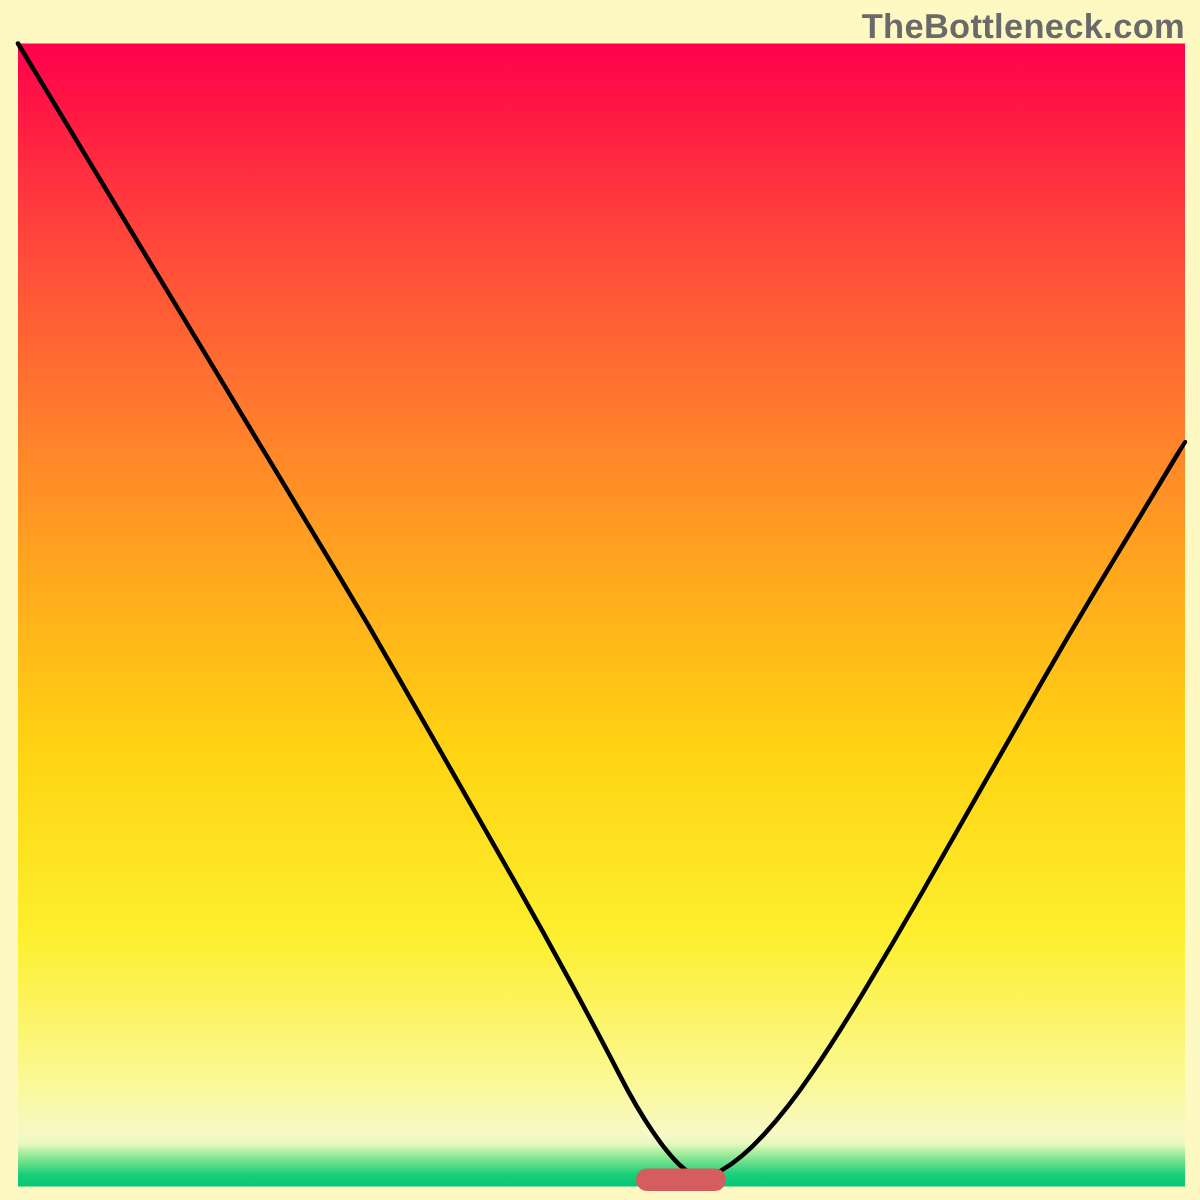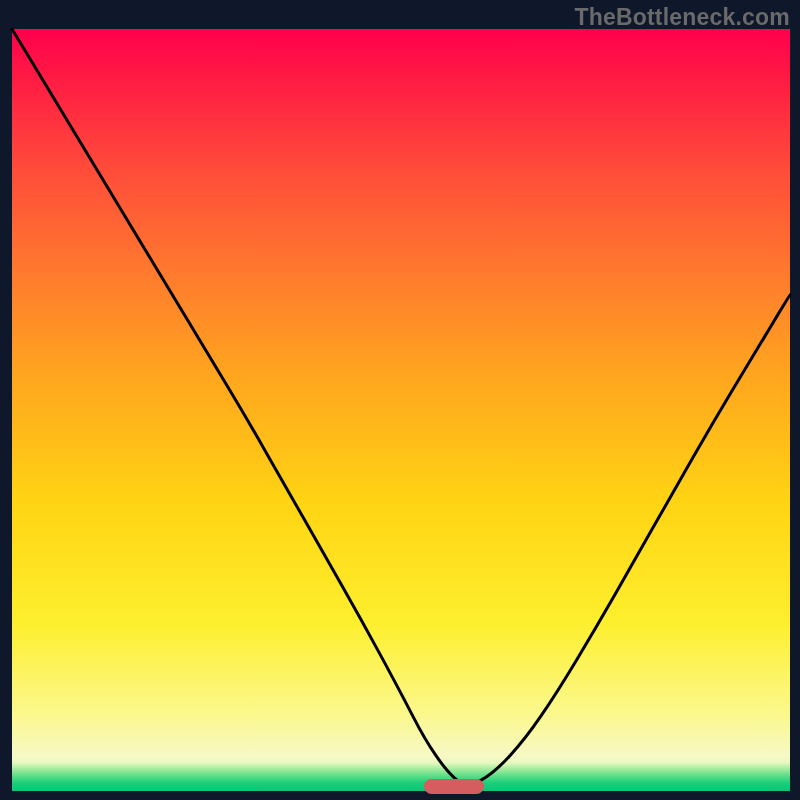--- a/index.html
+++ b/index.html
@@ -8,21 +8,21 @@
     width: 800px;
     height: 800px;
     background: #000;
     overflow: hidden;
     font-family: Arial, Helvetica, sans-serif;
   }
   .frame {
     position: relative;
     width: 800px;
     height: 800px;
-    background: #0f172a;
+    background: #fef9c3;
   }
   .plot-area {
     position: absolute;
     left: 12px;
     top: 29px;
     width: 778px;
     height: 762px;
     
     background:
       linear-gradient(

